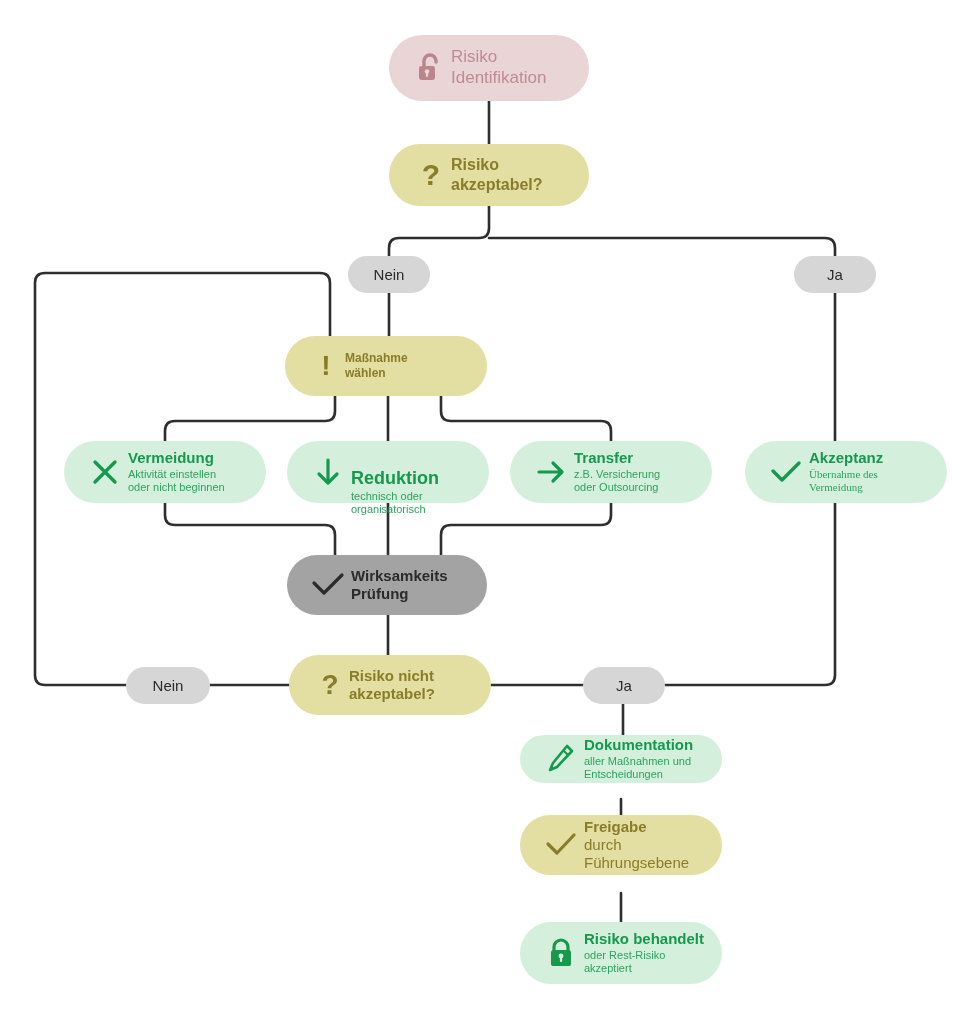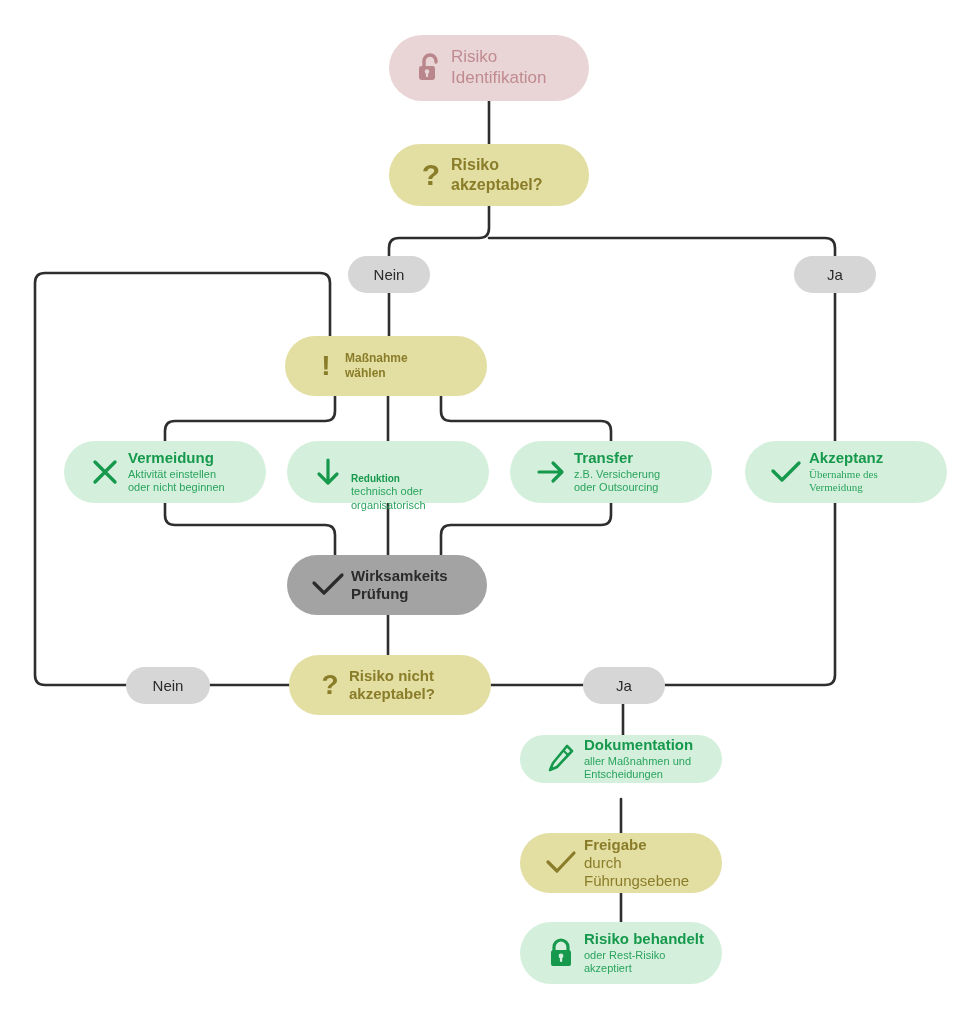--- a/index.html
+++ b/index.html
@@ -62,21 +62,21 @@
   #n-massnahme-waehlen .ico{width:38px;font-size:28px;font-weight:bold;}
   #n-massnahme-waehlen .title{font-size:12px;}
 
   #n-vermeidung{left:64px;top:441px;width:202px;height:62px;padding-left:18px;}
   #n-vermeidung .ico{width:46px;}
   #n-vermeidung .title{font-size:15px;}
   #n-vermeidung .sub{font-size:11px;}
 
   #n-reduktion{left:287px;top:441px;width:202px;height:62px;padding-left:18px;}
   #n-reduktion .ico{width:46px;}
-  #n-reduktion .title{font-size:10px;margin-top:41px;}
+  #n-reduktion .title{font-size:18px;margin-top:41px;}
   #n-reduktion .sub{font-size:11px;}
 
   #n-transfer{left:510px;top:441px;width:202px;height:62px;padding-left:18px;}
   #n-transfer .ico{width:46px;}
   #n-transfer .title{font-size:15px;}
   #n-transfer .sub{font-size:11px;}
 
   #n-akzeptanz{left:745px;top:441px;width:202px;height:62px;padding-left:18px;}
   #n-akzeptanz .ico{width:46px;}
   #n-akzeptanz .title{font-size:15px;}
@@ -88,21 +88,21 @@
 
   #n-risiko-jetzt-akzeptabel{left:289px;top:655px;width:202px;height:60px;padding-left:22px;}
   #n-risiko-jetzt-akzeptabel .ico{width:38px;font-size:28px;font-weight:bold;}
   #n-risiko-jetzt-akzeptabel .title{font-size:15px;}
 
   #n-dokumentation{left:520px;top:735px;width:202px;height:48px;padding-left:18px;}
   #n-dokumentation .ico{width:46px;}
   #n-dokumentation .title{font-size:15px;}
   #n-dokumentation .sub{font-size:11px;}
 
-  #n-freigabe{left:520px;top:833px;width:202px;height:60px;padding-left:18px;}
+  #n-freigabe{left:520px;top:815px;width:202px;height:60px;padding-left:18px;}
   #n-freigabe .ico{width:46px;}
   #n-freigabe .title{font-size:15px;}
   #n-freigabe .sub{font-size:15px;}
 
   #n-risiko-behandelt{left:520px;top:922px;width:202px;height:62px;padding-left:18px;}
   #n-risiko-behandelt .ico{width:46px;}
   #n-risiko-behandelt .title{font-size:15px;}
   #n-risiko-behandelt .sub{font-size:11px;}
 
   

